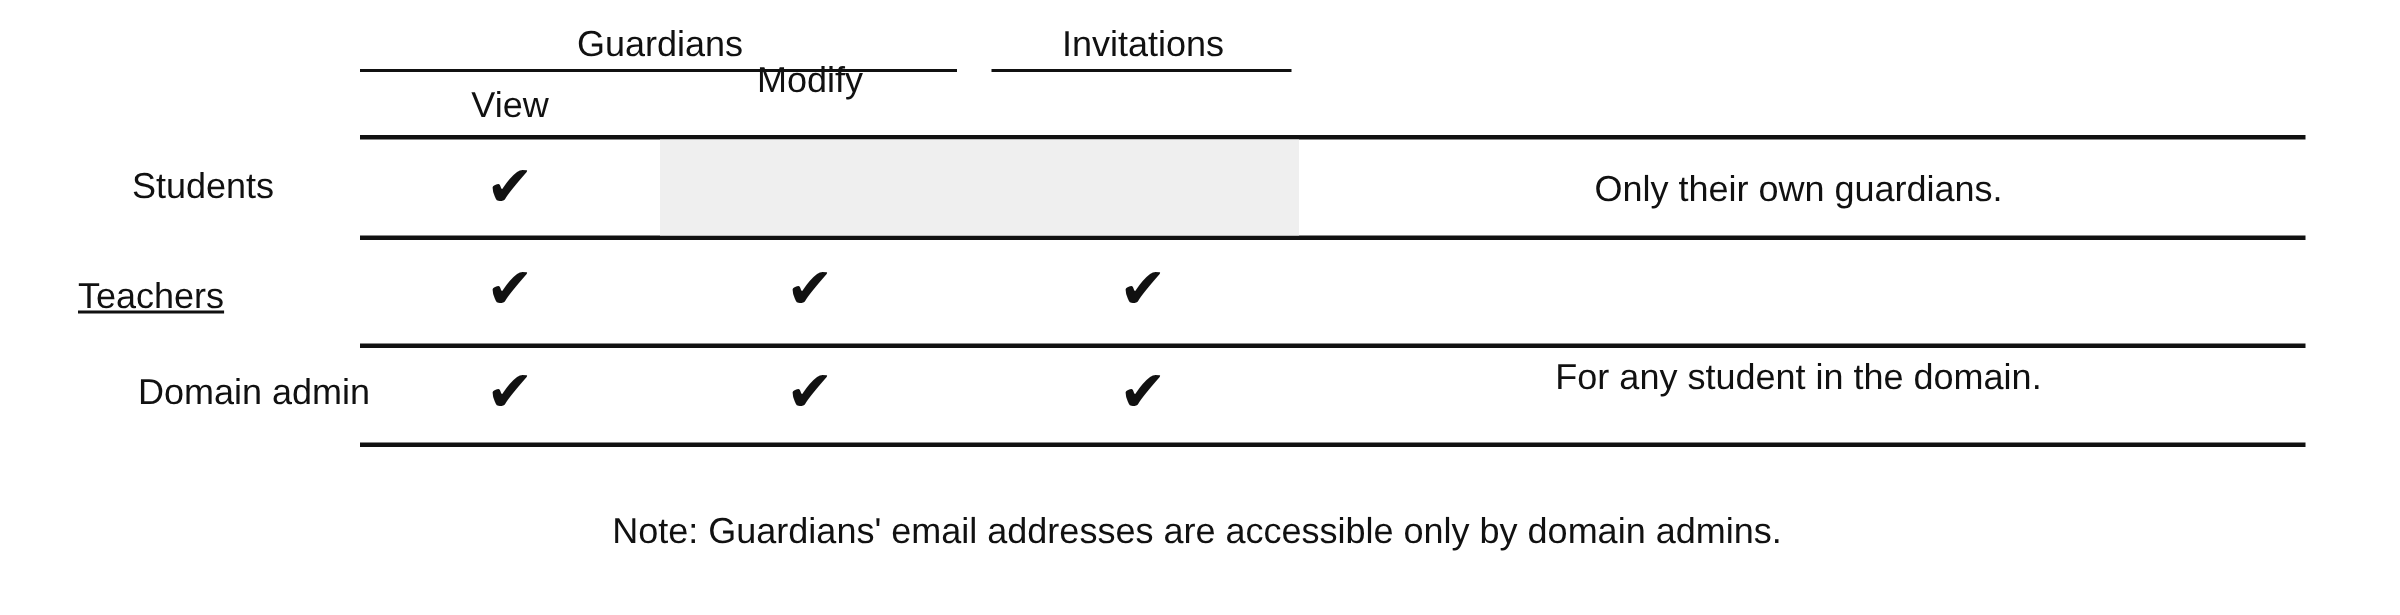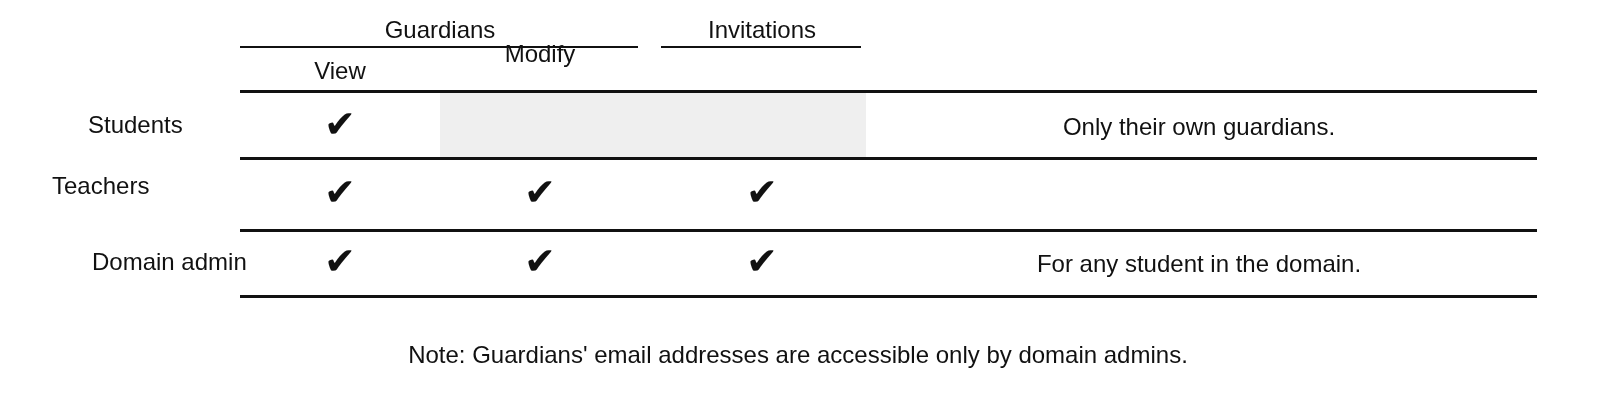--- a/index.html
+++ b/index.html
@@ -123,34 +123,34 @@
   <div class="abs row-label" style="left:52px; top:111px; width:180px;margin-left:36px;">Students</div>
 
   <div class="abs check" style="left:240px; top:105px; width:200px;">✔</div>
 
   <div class="abs check" style="left:440px; top:105px; width:200px;"></div>
 
   <div class="abs check" style="left:660px; top:105px; width:204px;"></div>
 
   <div class="abs desc" style="left:869px; top:111px; width:660px;">Only their own guardians.</div>
 
-  <div class="abs row-label" style="left:52px; top:172px; width:180px;">Teachers</div>
+  <div class="abs row-label" style="left:52px; top:184px; width:180px;text-decoration:underline;">Teachers</div>
 
   <div class="abs check" style="left:240px; top:173px; width:200px;">✔</div>
 
   <div class="abs check" style="left:440px; top:173px; width:200px;">✔</div>
 
   <div class="abs check" style="left:660px; top:173px; width:204px;">✔</div>
 
 
   <div class="abs row-label" style="left:52px; top:248px; width:200px;margin-left:40px;">Domain admin</div>
 
   <div class="abs check" style="left:240px; top:242px; width:200px;">✔</div>
 
   <div class="abs check" style="left:440px; top:242px; width:200px;">✔</div>
 
   <div class="abs check" style="left:660px; top:242px; width:204px;">✔</div>
 
-  <div class="abs desc" style="left:869px; top:248px; width:660px;">For any student in the domain.</div>
+  <div class="abs desc" style="left:869px; top:236px; width:660px;">For any student in the domain.</div>
 
   <div class="abs note" style="left:248px; top:341px; width:1100px;">Note: Guardians' email addresses are accessible only by domain admins.</div>
 
 </div>
 
 </body></html>

